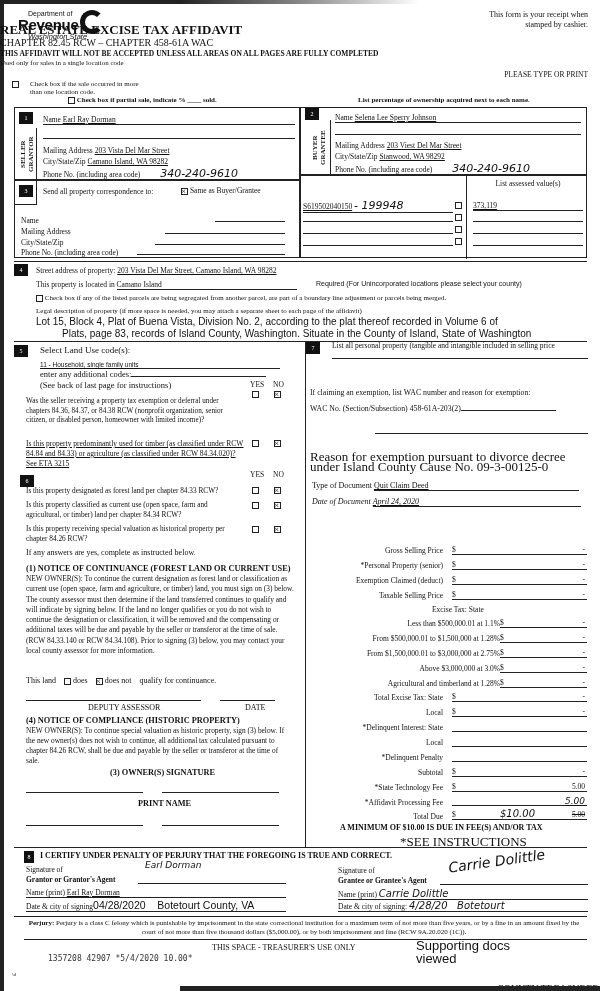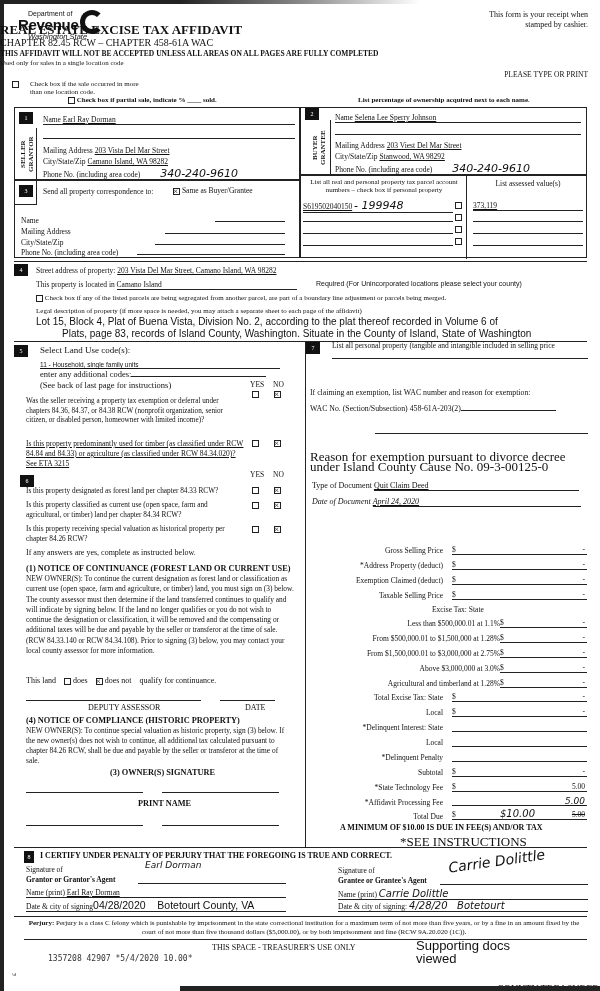--- a/index.html
+++ b/index.html
@@ -87,34 +87,33 @@
   <div class="line" style="left:34px;top:26px;width:246px;"></div>
   <div class="row" style="left:34px;top:33px;"><span>Mailing Address</span> <span class="ul">203 Viest Del Mar Street</span></div>
   <div class="row" style="left:34px;top:44px;"><span>City/State/Zip</span> <span class="ul">Stanwood, WA 98292</span></div>
   <div class="row" style="left:34px;top:54px;"><span>Phone No. (including area code)</span> <span class="hand" style="border-bottom:1px solid #222;padding:0 18px;">340-240-9610</span></div>
 </div>
 
 <div class="box" style="left:14px;top:180px;width:286px;height:78px;">
   <div class="num" style="left:4px;top:4px;">3</div>
   <div style="position:absolute;left:0;top:0;width:22px;height:24px;border-right:1px solid #222;border-bottom:1px solid #222;"></div>
   <div class="row" style="left:28px;top:6px;">Send all property correspondence to:</div>
-  <div class="row" style="left:158px;top:5px;"><span class="cb x"></span> <span>Same as Buyer/Grantee</span></div>
+  <div class="row" style="left:166px;top:5px;"><span class="cb x"></span> <span>Same as Buyer/Grantee</span></div>
   <div class="row" style="left:6px;top:35px;">Name</div>
   <div class="line" style="left:200px;top:40px;width:70px;"></div>
   <div class="row" style="left:6px;top:46px;">Mailing Address</div>
   <div class="line" style="left:150px;top:52px;width:120px;"></div>
   <div class="row" style="left:6px;top:57px;">City/State/Zip</div>
   <div class="line" style="left:140px;top:63px;width:130px;"></div>
   <div class="row" style="left:6px;top:67px;">Phone No. (including area code)</div>
   <div class="line" style="left:122px;top:73px;width:148px;"></div>
 </div>
 
 <div class="box" style="left:300px;top:175px;width:287px;height:83px;">
   <div style="position:absolute;left:0;top:0;width:166px;height:83px;border-right:1px solid #222;"></div>
-  <div style="position:absolute;left:2px;top:2px;width:162px;text-align:center;font-size:7px;line-height:8px;">List all real and personal property tax parcel account numbers – check box if personal property</div>
   <div style="position:absolute;left:168px;top:3px;width:118px;text-align:center;font-size:7.5px;">List assessed value(s)</div>
   <div class="row" style="left:2px;top:23px;width:150px;border-bottom:1px solid #222;"><span class="ul">S619502040150</span> <span class="hand">- 199948</span></div>
   <span class="cb" style="position:absolute;left:154px;top:26px;"></span>
   <div class="line" style="left:2px;top:45px;width:150px;"></div>
   <span class="cb" style="position:absolute;left:154px;top:38px;"></span>
   <div class="line" style="left:2px;top:57px;width:150px;"></div>
   <span class="cb" style="position:absolute;left:154px;top:50px;"></span>
   <div class="line" style="left:2px;top:69px;width:150px;"></div>
   <span class="cb" style="position:absolute;left:154px;top:62px;"></span>
   <div class="row" style="left:172px;top:25px;width:110px;border-bottom:1px solid #222;"><span class="ul">373,119</span></div>
@@ -195,21 +194,21 @@
 <div class="para" style="left:310px;top:416px;width:278px;font-size:13px;line-height:10px;margin-top:36px;"><span>Reason for exemption</span> <span>pursuant to divorce decree under Island County Cause No. 09-3-00125-0</span></div>
 <div class="line" style="left:375px;top:433px;width:213px;"></div>
 <div class="row" style="left:312px;top:481px;font-size:8px;"><span>Type of Document</span> <span style="display:inline-block;width:205px;border-bottom:1px solid #222;" class="ul">Quit Claim Deed</span></div>
 <div class="row" style="left:312px;top:497px;font-size:8px;font-style:italic;"><span>Date of Document</span> <span style="display:inline-block;width:208px;border-bottom:1px solid #222;" class="ul">April 24, 2020</span></div>
 
 <div class="calc-label" style="top:546px;right:157px;">Gross Selling Price</div>
 <div class="calc-val" style="top:545px;">
     <span class="d">$</span>
     <span class="v">-</span>
   </div>
-<div class="calc-label" style="top:561px;">*Address Property (deduct)</div>
+<div class="calc-label" style="top:561px;">*Personal Property (senior)</div>
 <div class="calc-val" style="top:560px;">
     <span class="d">$</span>
     <span class="v">-</span>
   </div>
 <div class="calc-label" style="top:576px;">Exemption Claimed (deduct)</div>
 <div class="calc-val" style="top:575px;">
     <span class="d">$</span>
     <span class="v">-</span>
   </div>
 <div class="calc-label" style="top:591px;">Taxable Selling Price</div>

